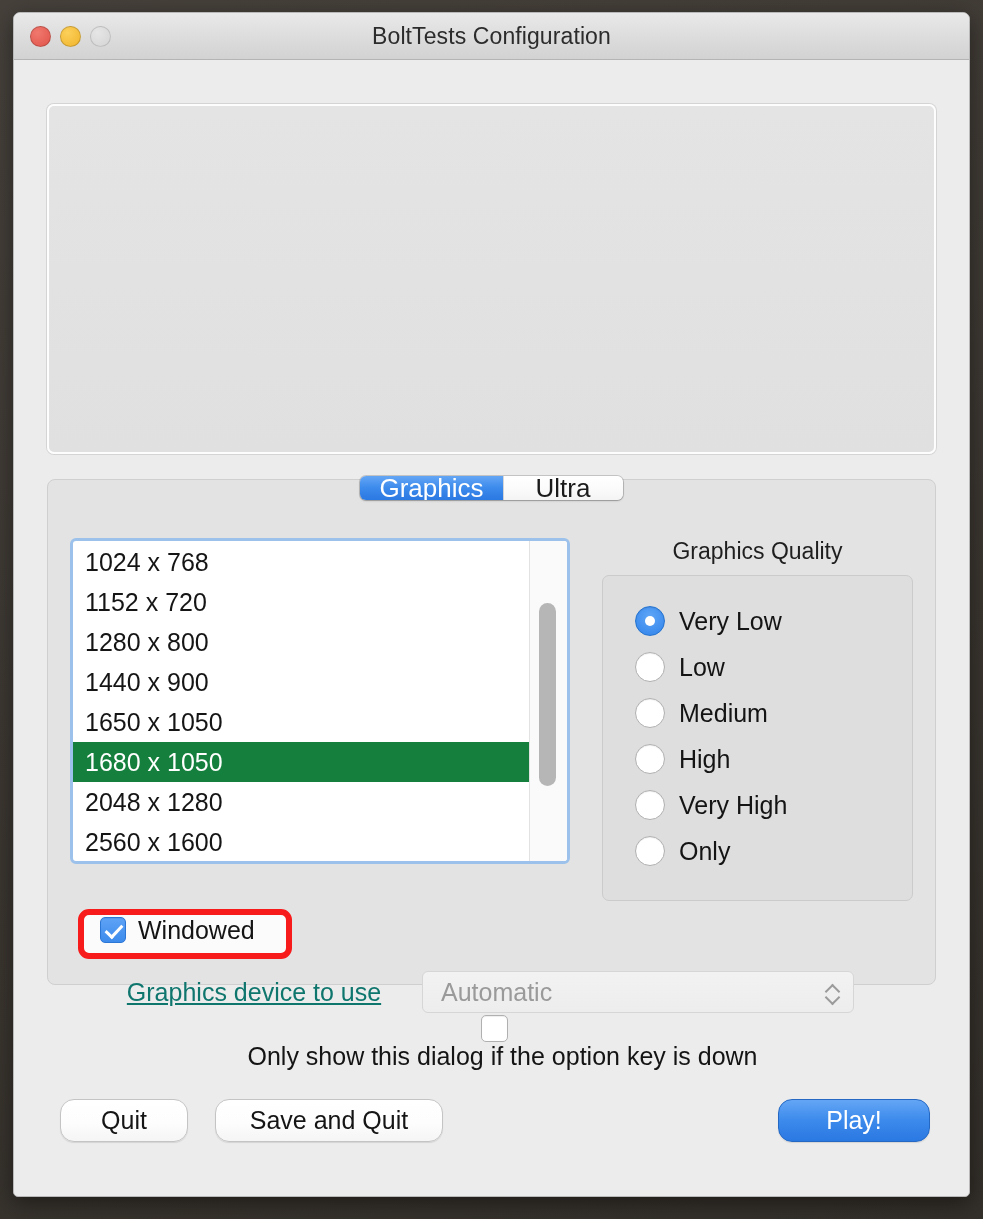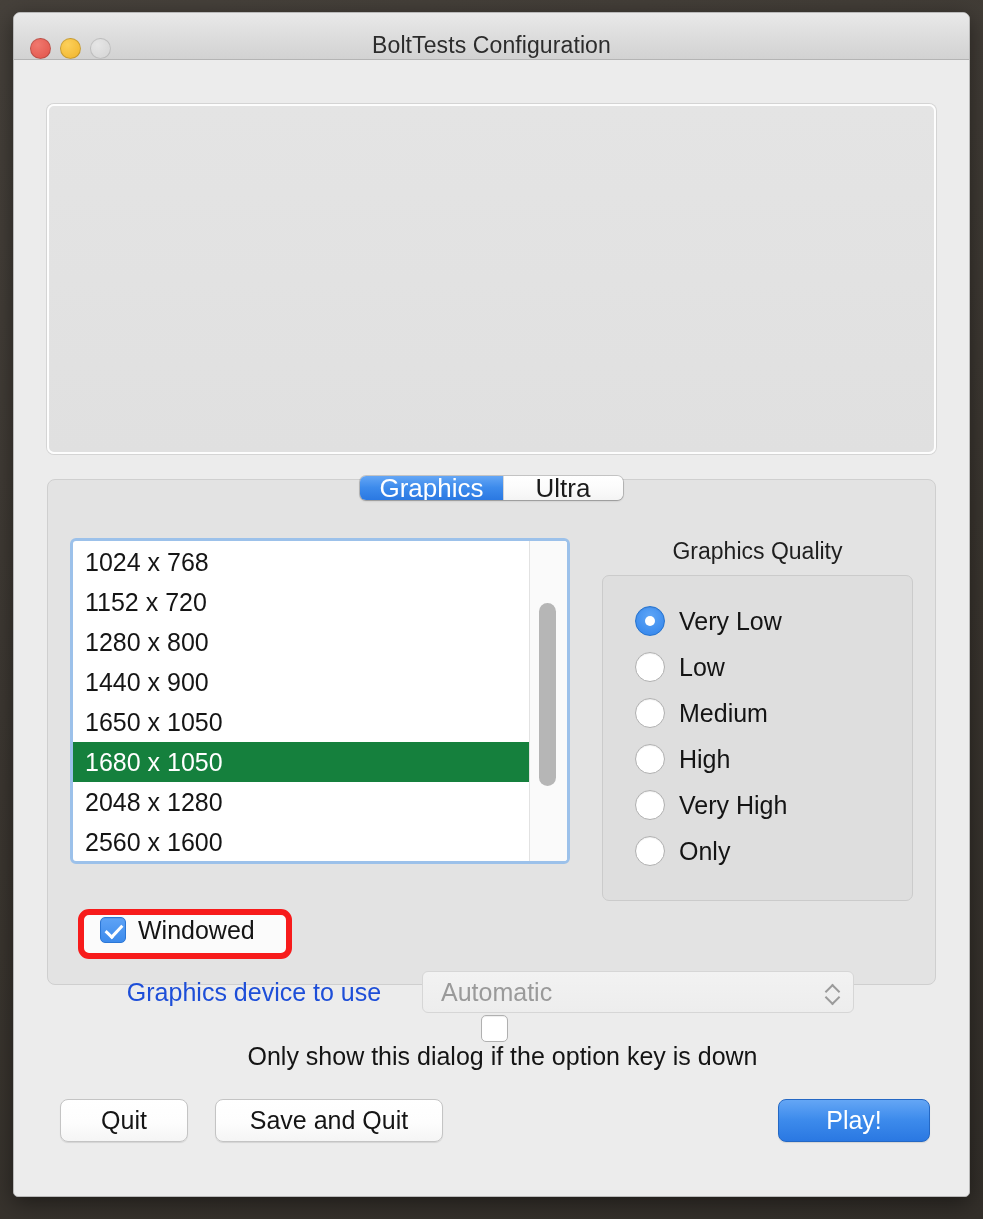--- a/index.html
+++ b/index.html
@@ -35,21 +35,21 @@
     border: 1px solid #b9b9b9;
   }
 
   
   #titlebar {
     position: relative;
     height: 47px;
     background: linear-gradient(to bottom, #e9e9e9 0%, #dcdcdc 55%, #d2d2d2 100%);
     border-bottom: 1px solid #b4b4b4;
     display: flex;
-    align-items: flex-end;
+    align-items: center;
   }
   .traffic {
     display: flex;
     gap: 9px;
     margin-left: 16px;
   }
   .light {
     width: 21px; height: 21px;
     border-radius: 50%;
     border: 1px solid rgba(0,0,0,0.18);
@@ -282,23 +282,24 @@
 
   
   #device-row {
     display: flex;
     align-items: center;
     margin-top: 12px;
     padding-left: 16px;
   }
   #device-label {
     font-size: 25px;
-    color: #1d4ed8;
+    color: #0f766e;
     width: 336px;
     text-align: center;
+    text-decoration: underline;
   }
   #device-select {
     width: 432px;
     height: 42px;
     background: linear-gradient(to bottom, #f2f2f2, #ededed);
     border: 1px solid #d6d6d6;
     border-radius: 6px;
     display: flex;
     align-items: center;
     padding: 0 10px 0 18px;
@@ -347,21 +348,21 @@
 
   
   #footer {
     display: flex;
     align-items: center;
     margin-top: 28px;
     padding: 0 6px 0 13px;
   }
   .btn {
     height: 43px;
-    border-radius: 8px;
+    border-radius: 14px;
     display: flex;
     align-items: center;
     justify-content: center;
     font-size: 25px;
     color: #151515;
     background: linear-gradient(to bottom, #ffffff 0%, #fdfdfd 55%, #f5f5f5 100%);
     border: 1px solid #c4c4c4;
     box-shadow: 0 1px 1px rgba(0,0,0,0.1);
     cursor: default;
     padding: 0 18px;

